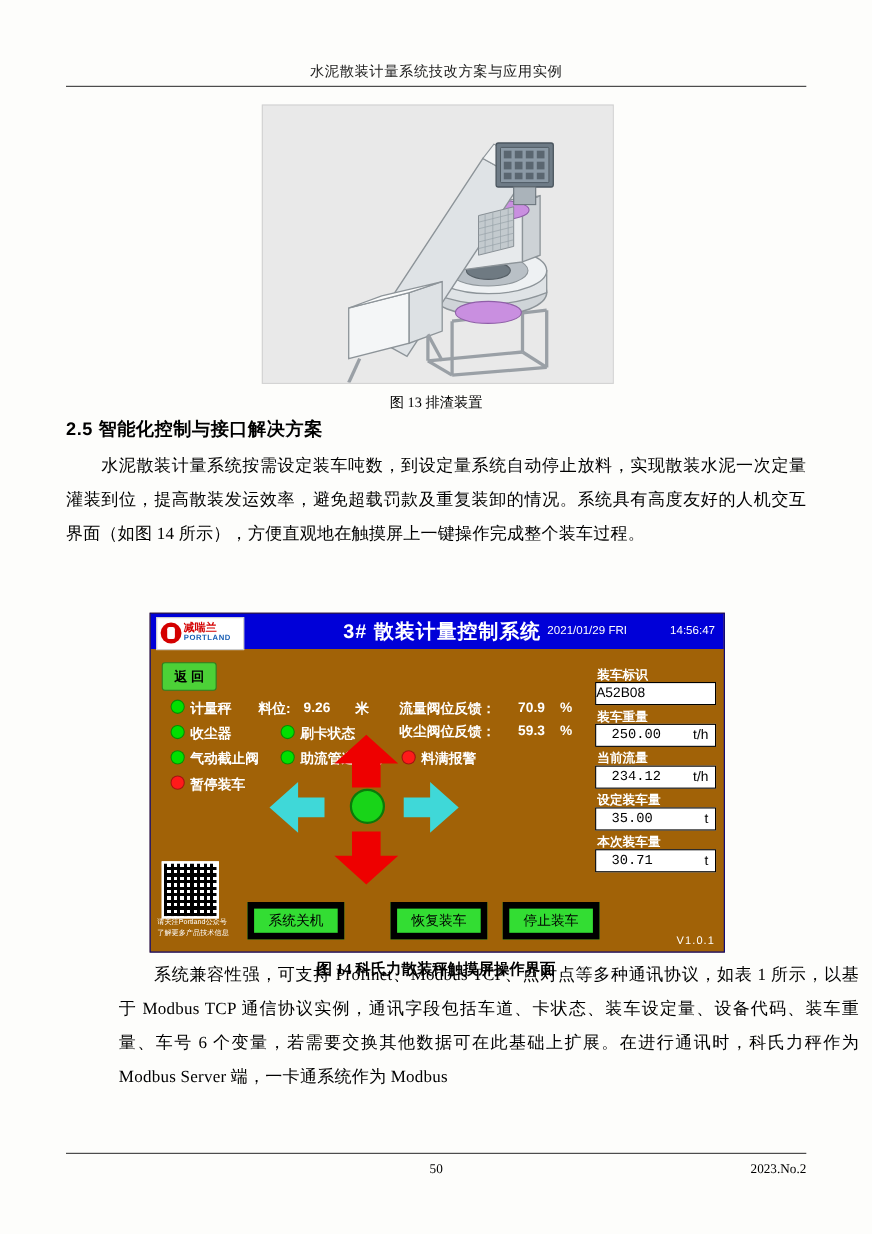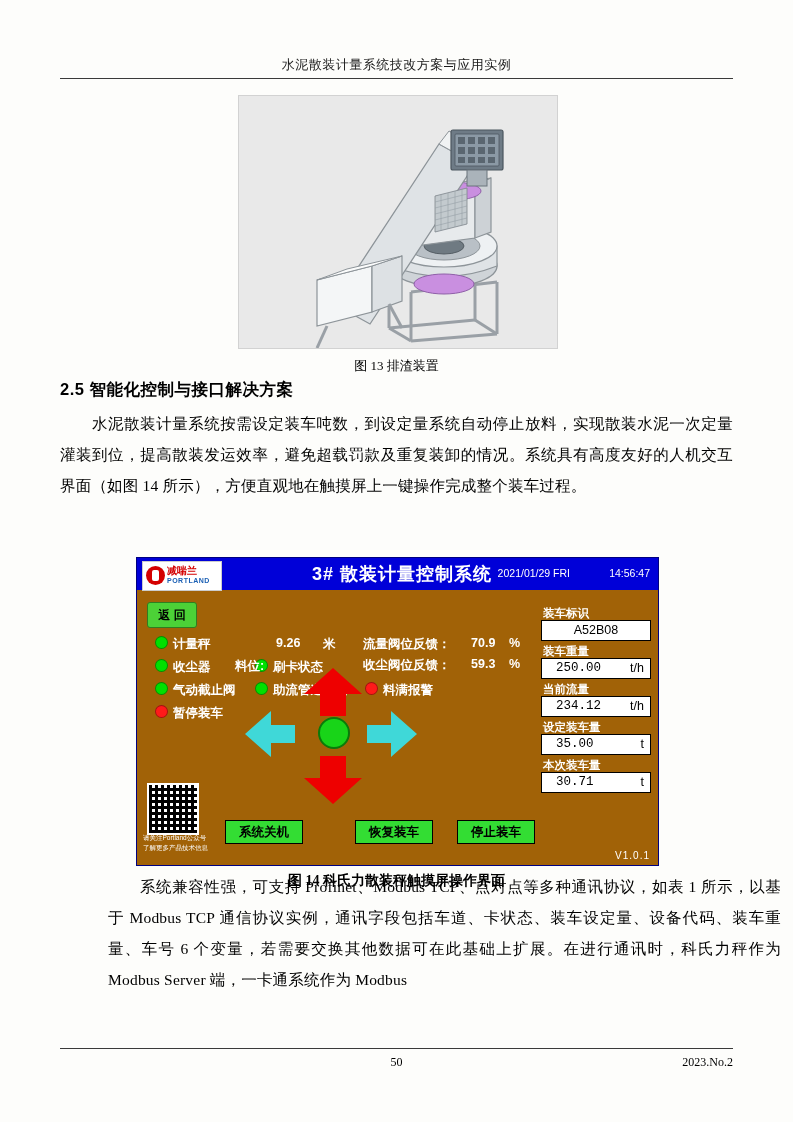--- a/index.html
+++ b/index.html
@@ -219,24 +219,24 @@
   }
   .rp-box .num { float: left; padding-left: 14px; font-family: Liberation Mono, monospace; }
   .rp-box .unit { float: right; padding-right: 6px; }
   
   .arrow {
     position: absolute;
   }
   .btn-green {
     position: absolute;
     background: #33dd33;
-    border: 1px solid #000000;
+    border: 6px solid #000000;
     color: #000000;
     font-size: 12.5px;
-    font-weight: bold;
+    font-weight: normal;
     text-align: center;
     height: 22px;
     line-height: 22px;
   }
   .qr {
     position: absolute;
     left: 10px; top: 225px;
     width: 48px; height: 48px;
     background:
       repeating-linear-gradient(90deg, #000 0 3px, #fff 3px 6px),
@@ -416,35 +416,35 @@
     <div class="lamp-row" style="left:118px; top:101px;">
       <span class="lamp green"></span><span>刷卡状态</span>
     </div>
     <div class="lamp-row" style="left:118px; top:124px;">
       <span class="lamp green"></span><span>助流管道阀门</span>
     </div>
     <div class="lamp-row" style="left:228px; top:124px;">
       <span class="lamp red"></span><span>料满报警</span>
     </div>
 
-    <div class="field-label" style="left:98px; top:78px;margin-top:22px;">料位:</div>
+    <div class="field-label" style="left:98px; top:78px;">料位:</div>
     <div class="field-label" style="left:139px; top:78px; color:#ffffff;">9.26</div>
     <div class="field-label" style="left:186px; top:78px;">米</div>
 
     <div class="field-label" style="left:226px; top:78px;">流量阀位反馈：</div>
     <div class="field-label" style="left:334px; top:78px;">70.9</div>
     <div class="field-label" style="left:372px; top:78px;">%</div>
 
     <div class="field-label" style="left:226px; top:99px;">收尘阀位反馈：</div>
     <div class="field-label" style="left:334px; top:99px;">59.3</div>
     <div class="field-label" style="left:372px; top:99px;">%</div>
 
     <div class="right-panel-label" style="left:406px; top:48px;">装车标识</div>
     <div class="rp-box" style="left:404px; top:62px; width:108px;">
-      <span style="display:block; text-align:center;">A52B08</span>
+      <span style="display:block; text-align:left;">A52B08</span>
     </div>
 
     <div class="right-panel-label" style="left:406px; top:86px;">装车重量</div>
     <div class="rp-box" style="left:404px; top:100px; width:108px;">
       <span class="num">250.00</span>
       <span class="unit">t/h</span>
     </div>
 
     <div class="right-panel-label" style="left:406px; top:124px;">当前流量</div>
     <div class="rp-box" style="left:404px; top:138px; width:108px;">

